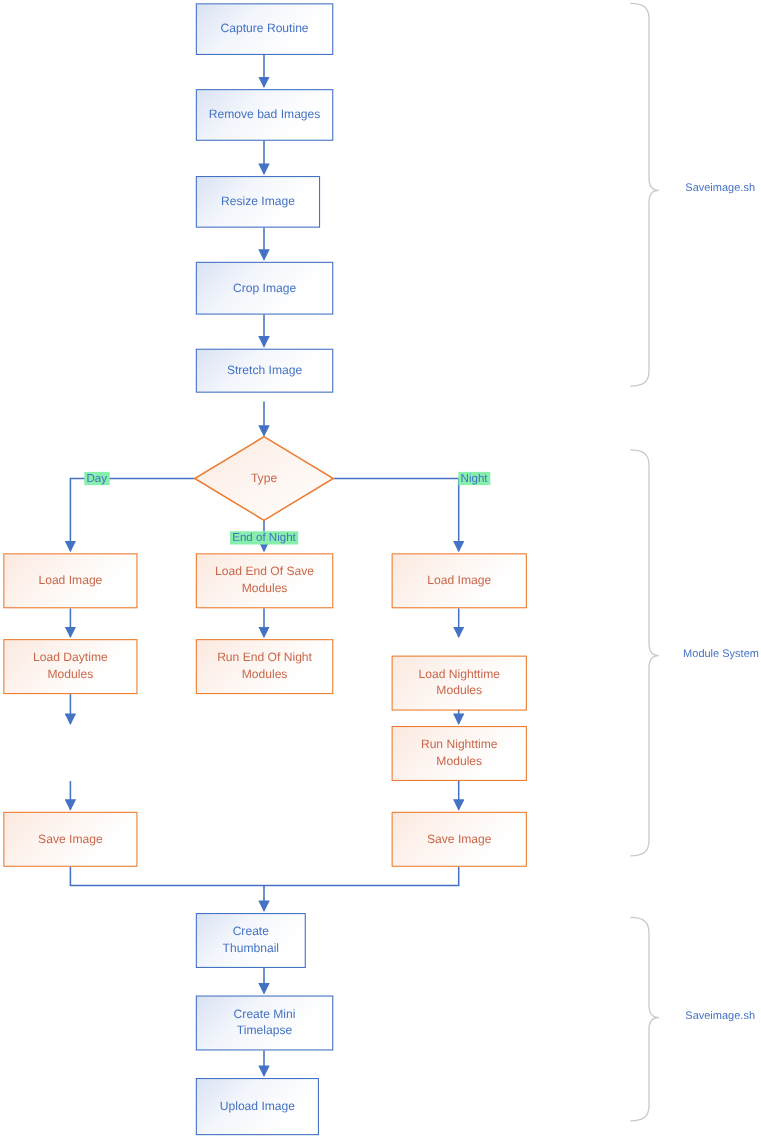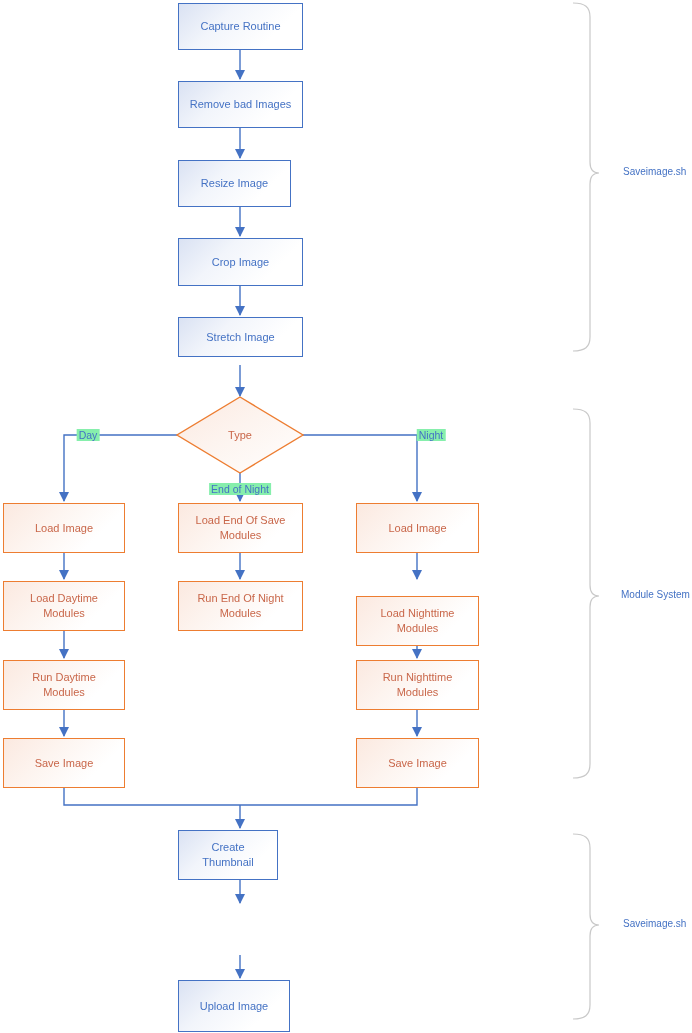--- a/index.html
+++ b/index.html
@@ -134,23 +134,20 @@
   <div class="edge-label" style="left:88px;  top:435px;">Day</div>
   <div class="edge-label" style="left:240px; top:489px;">End of Night</div>
   <div class="edge-label" style="left:396px; top:435px;margin-left:35px;">Night</div>
 
   <div class="node orange" style="left:3px; top:503px; width:122px; height:50px;">
       <span>Load Image</span>
     </div>
   <div class="node orange" style="left:3px; top:581px; width:122px; height:50px;">
       <span>Load Daytime Modules</span>
     </div>
-  <div class="node orange" style="left:3px; top:660px; width:122px; height:50px;">
-      <span>Run Daytime Modules</span>
-    </div>
   <div class="node orange" style="left:3px; top:738px; width:122px; height:50px;">
       <span>Save Image</span>
     </div>
 
   <div class="node orange" style="left:178px; top:503px; width:125px; height:50px;">
       <span>Load End Of Save Modules</span>
     </div>
   <div class="node orange" style="left:178px; top:581px; width:125px; height:50px;">
       <span>Run End Of Night Modules</span>
     </div>
@@ -164,20 +161,23 @@
   <div class="node orange" style="left:356px; top:660px; width:123px; height:50px;">
       <span>Run Nighttime Modules</span>
     </div>
   <div class="node orange" style="left:356px; top:738px; width:123px; height:50px;">
       <span>Save Image</span>
     </div>
 
   <div class="node blue" style="left:178px; top:830px; width:100px; height:50px;">
       <span>Create Thumbnail</span>
     </div>
+  <div class="node blue" style="left:178px; top:905px; width:125px; height:50px;">
+      <span>Create Mini Timelapse</span>
+    </div>
   <div class="node blue" style="left:178px; top:980px; width:112px; height:52px;">
       <span>Upload Image</span>
     </div>
 
   <div class="brace-label" style="left:623px; top:166px;">Saveimage.sh</div>
   <div class="brace-label" style="left:621px; top:589px;">Module System</div>
   <div class="brace-label" style="left:623px; top:918px;">Saveimage.sh</div>
 
 </div>
 

